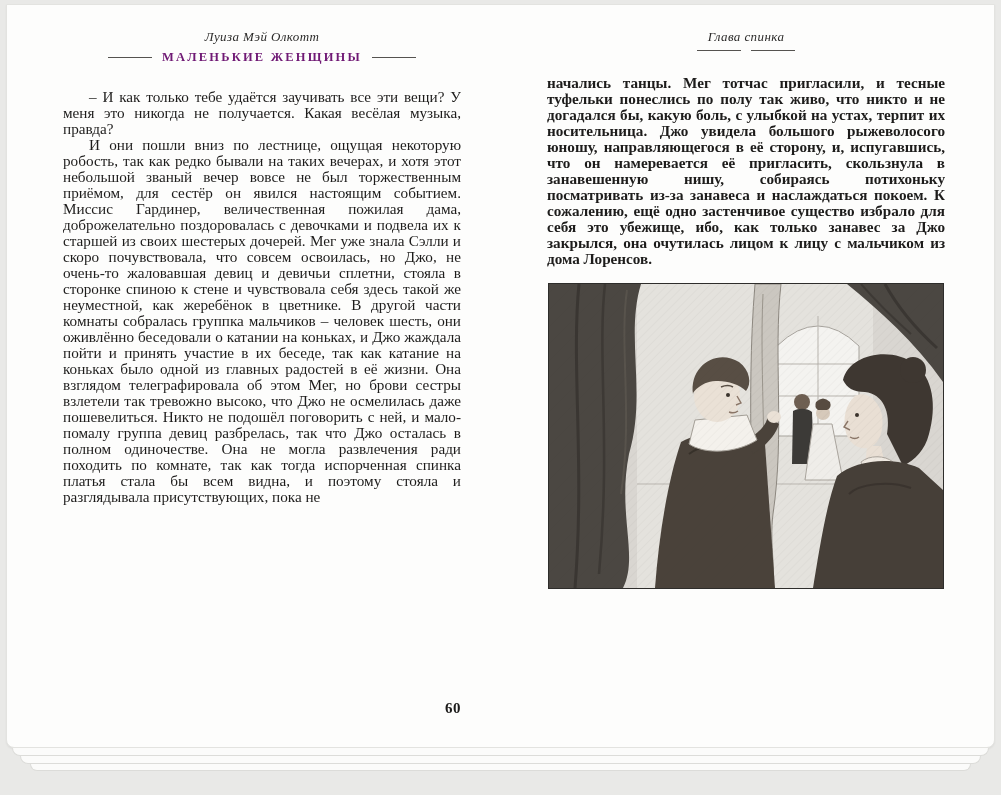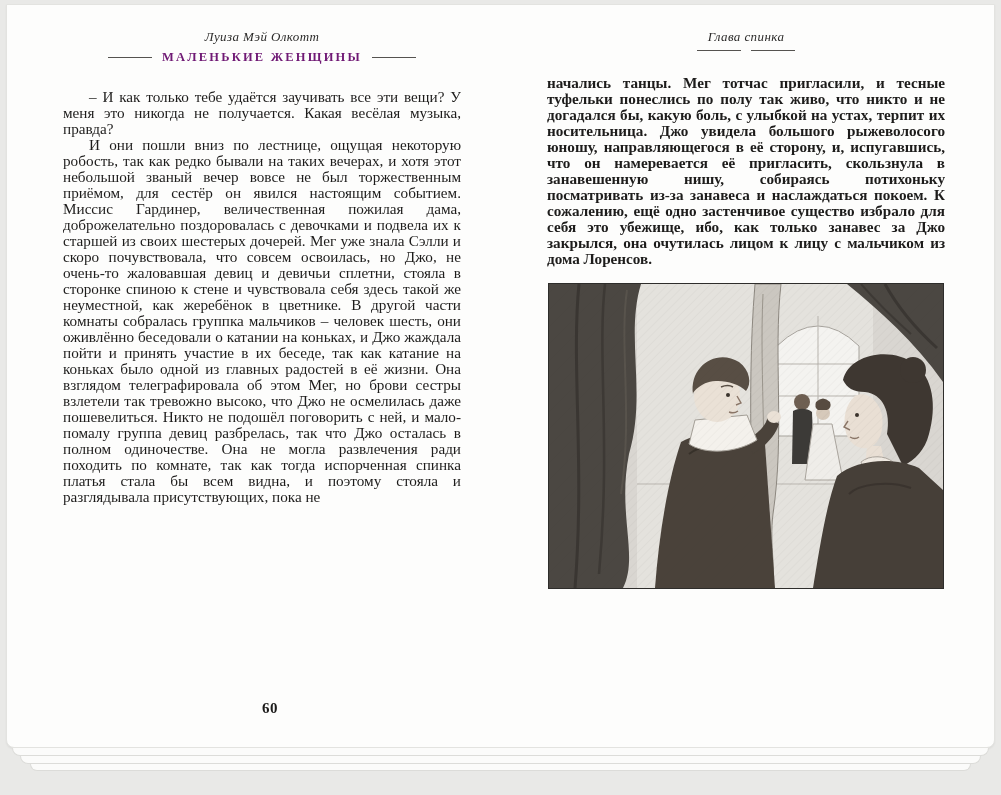--- a/index.html
+++ b/index.html
@@ -53,21 +53,21 @@
     font-size: 15.2px; line-height: 16px;
     color: #1d1c1b; text-align: justify;
     hyphens: auto; -webkit-hyphens: auto;
   }
   .para { margin: 0; }
   .para.indent { text-indent: 26px; }
   .para.no-indent { text-indent: 0; font-weight: bold; }
 
   .page-number {
     position: absolute; bottom: 30px; left: 16px; right: 0;
-    text-align: center; font-size: 15px; color: #1d1c1b;
+    text-align: right; font-size: 15px; color: #1d1c1b;
     font-weight: bold; letter-spacing: 0.5px;
   }
 
   .illustration {
     margin: 16px auto 0; width: 396px; height: 306px;
     border: 1px solid #2e2d2b; background: #d9d6d1;
     overflow: hidden;
   }
   .illustration svg { display: block; width: 100%; height: 100%; }
 </style>

